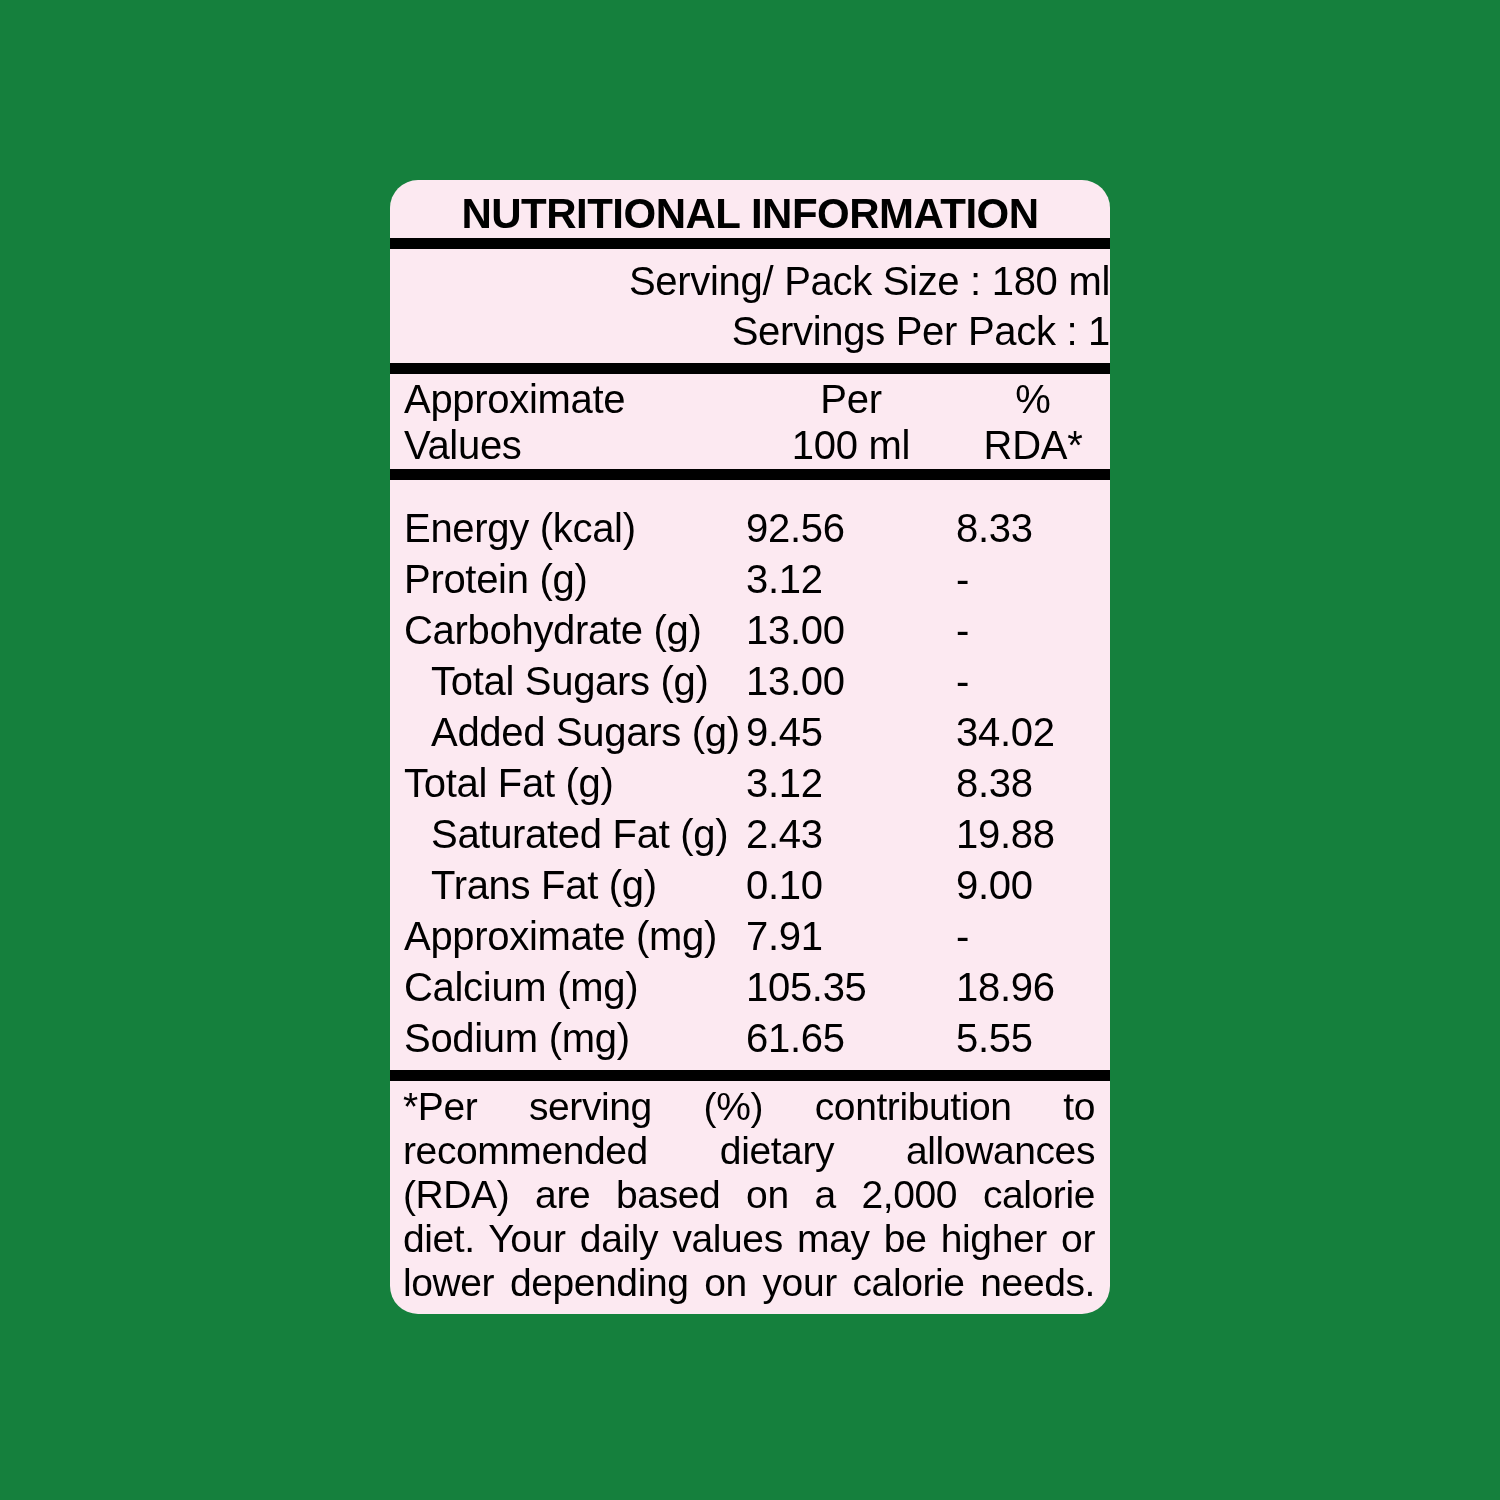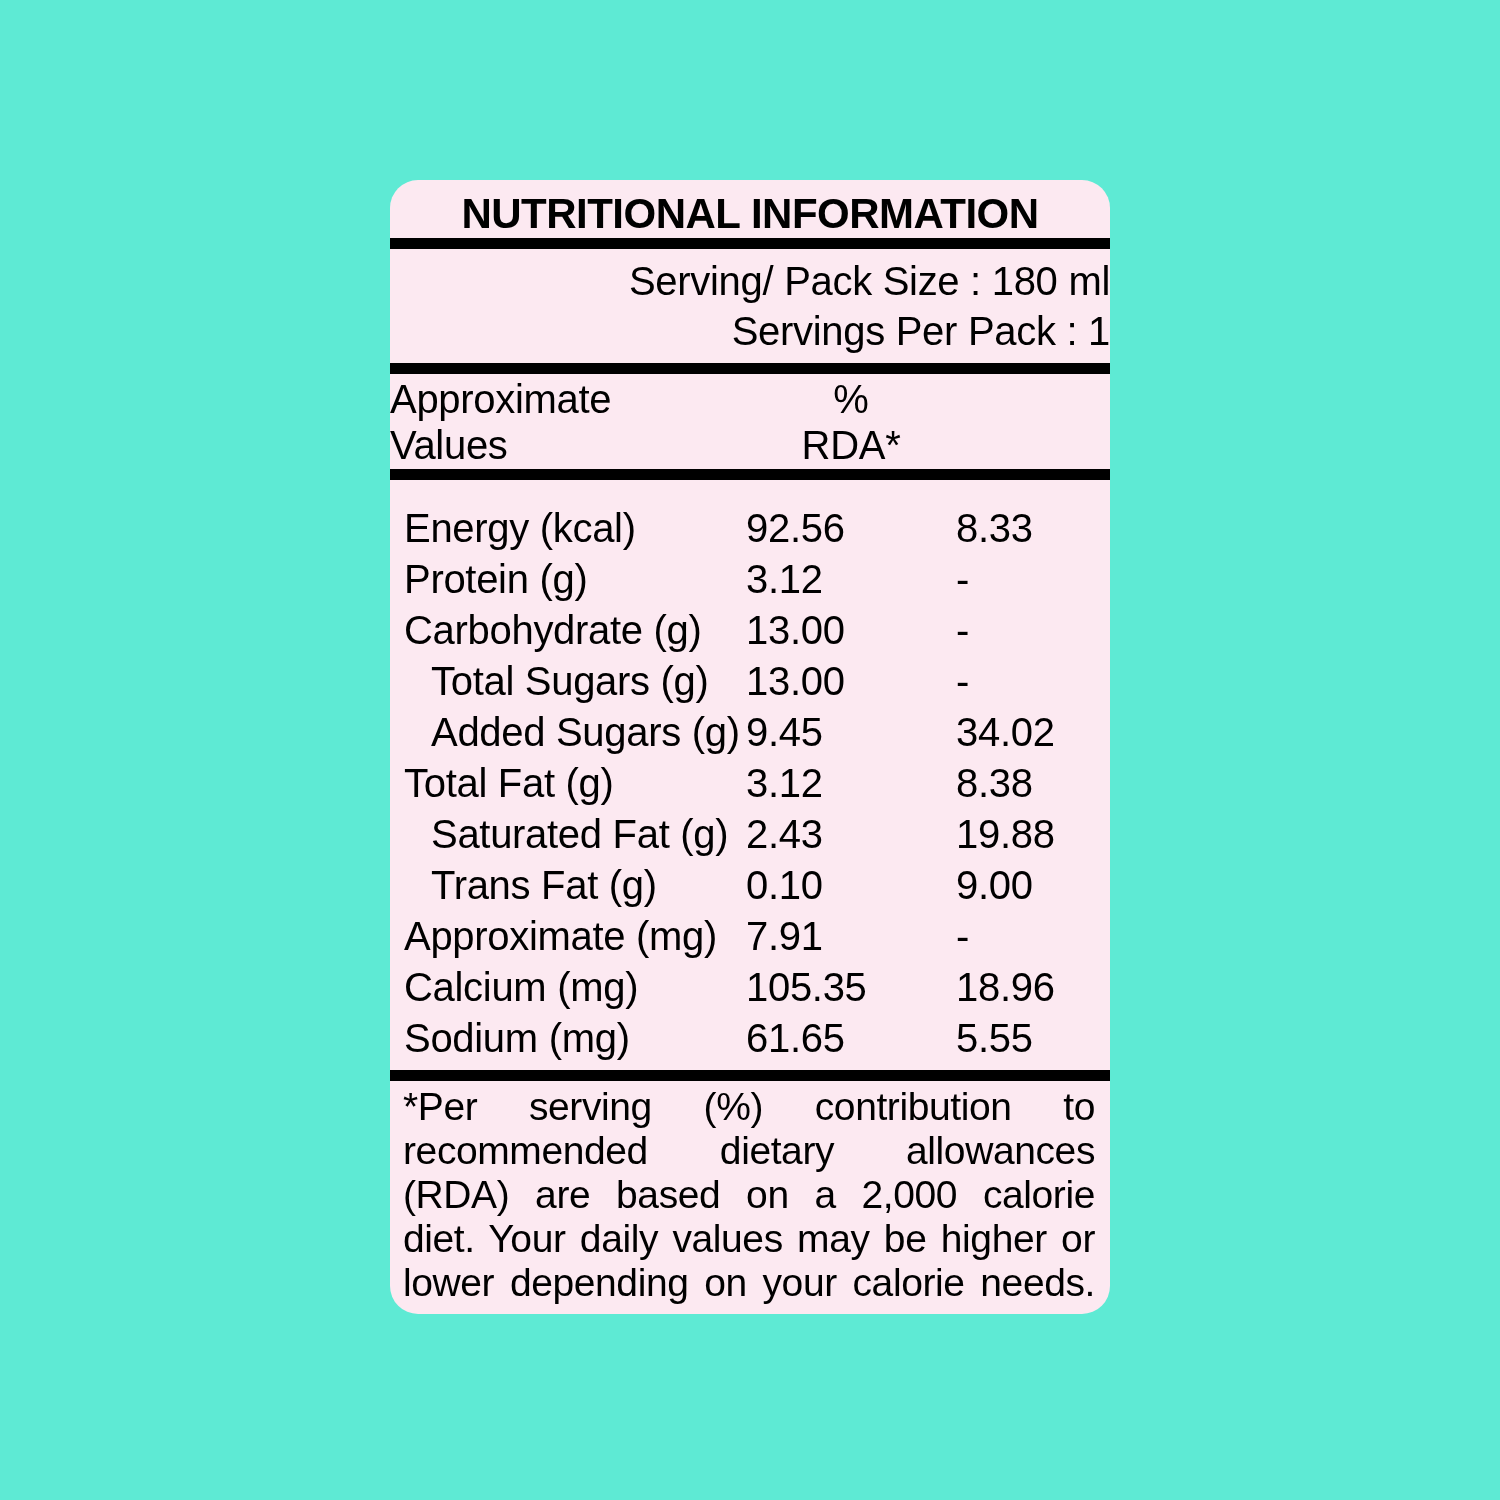--- a/index.html
+++ b/index.html
@@ -1,18 +1,18 @@
 <!DOCTYPE html>
 <html><head>
 <meta charset="utf-8">
 <style>
   * { margin: 0; padding: 0; box-sizing: border-box; }
   html, body { width: 1500px; height: 1500px; background: #ffffff; }
   body { font-family: "Liberation Sans", sans-serif; color: #000000; }
-  .page { position: relative; width: 1500px; height: 1500px; background: #5eead4; overflow: hidden; }
+  .page { position: relative; width: 1500px; height: 1500px; background: #15803d; overflow: hidden; }
 
   .panel {
     position: absolute;
     left: 390px; top: 180px;
     width: 720px; height: 1134px;
     background: #fce9f1;
     border-radius: 28px;
     overflow: hidden;
     letter-spacing: -0.3px;
   }
@@ -38,20 +38,21 @@
     align-items: flex-end;
   }
 
   .grid3 {
     display: grid;
     grid-template-columns: 1fr 210px 154px;
     align-items: center;
   }
   .header-row {
     height: 95px;
+    padding-left: 14px;
     font-size: 40px; line-height: 46px;
   }
   .header-row .c0 { text-align: left; }
   .header-row .c1, .header-row .c2 { text-align: center; }
 
   .table-body {
     height: 590px;
     display: flex; flex-direction: column; justify-content: space-around;
     padding: 23px 0 6px 14px;
     font-size: 40px;
@@ -88,20 +89,24 @@
       <div>Serving/ Pack Size : 180 ml</div>
       <div>Servings Per Pack : 1</div>
     </div>
 
     <div class="rule"></div>
 
     <div class="header-row grid3">
       <div class="c0">
         <div>Approximate</div>
         <div>Values</div>
+      </div>
+      <div class="c1">
+        <div>Per</div>
+        <div>100 ml</div>
       </div>
       <div class="c2">
         <div>%</div>
         <div>RDA*</div>
       </div>
     </div>
 
     <div class="rule"></div>
 
     <div class="table-body">

